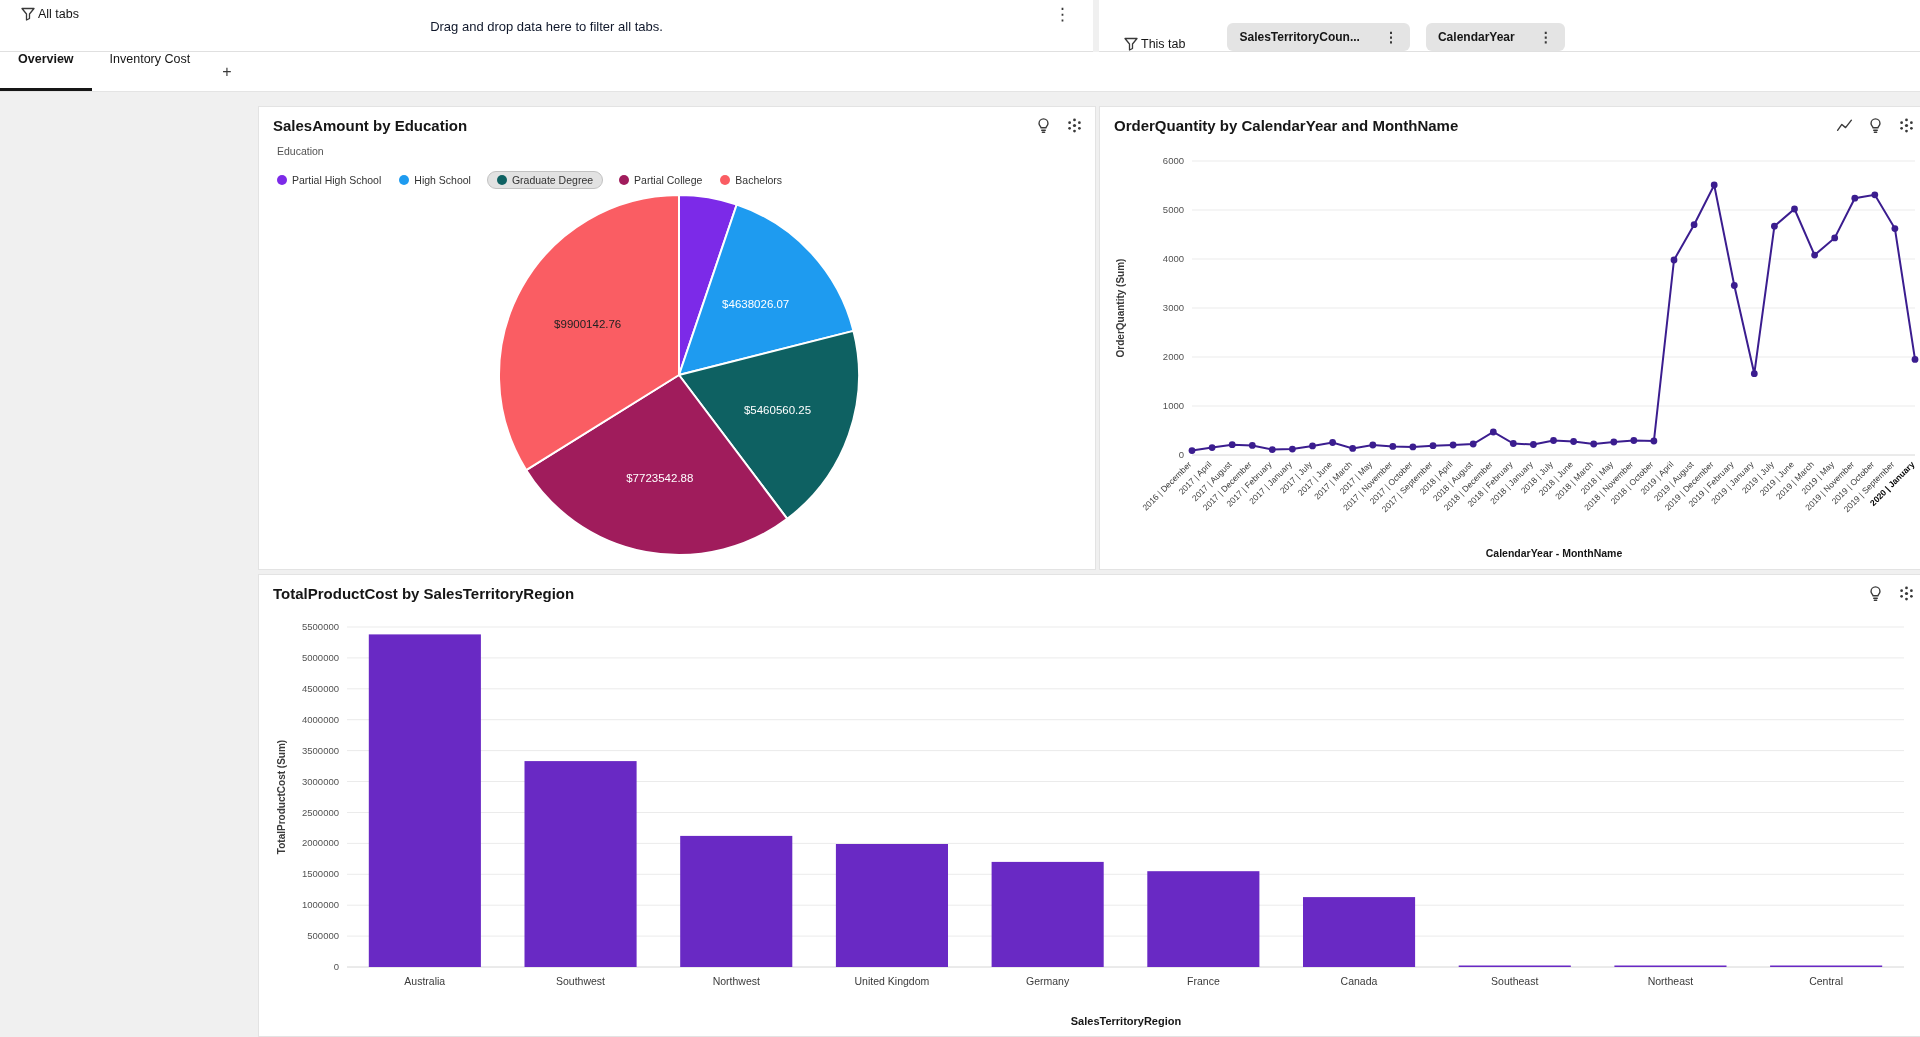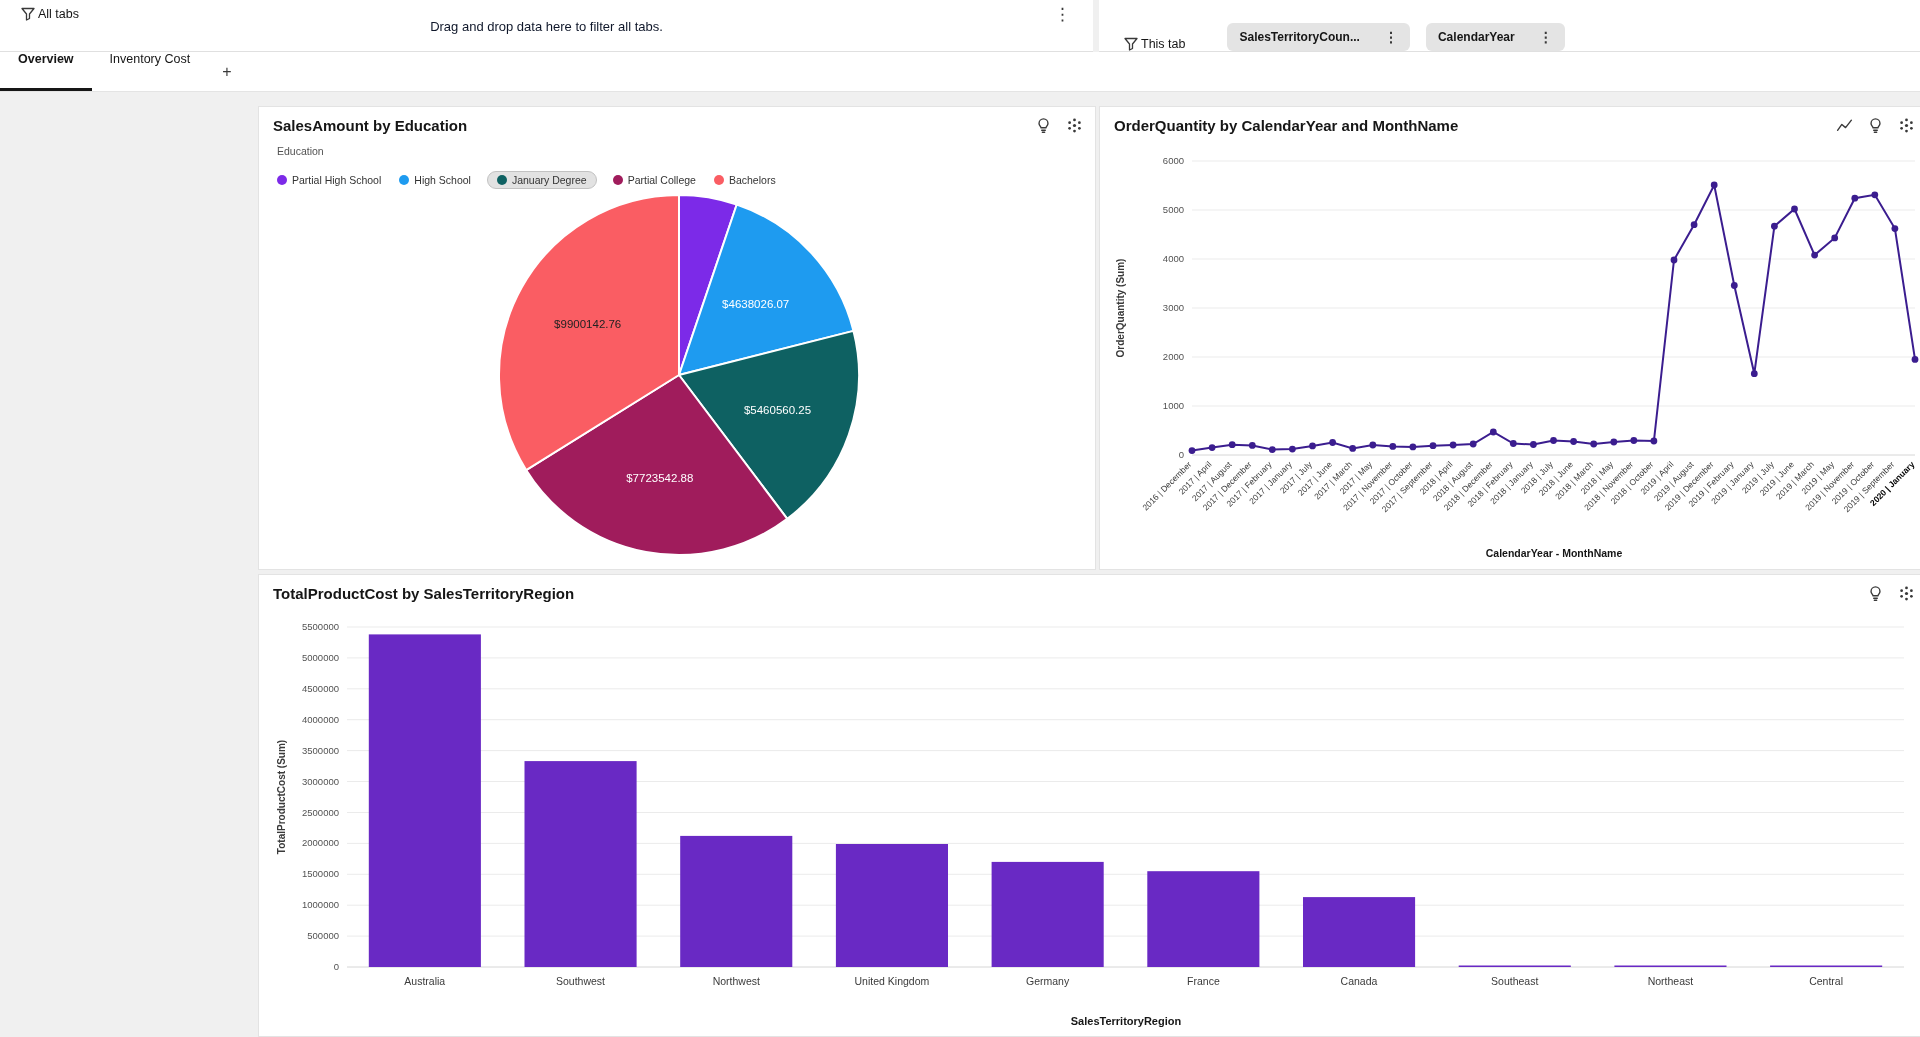--- a/index.html
+++ b/index.html
@@ -142,21 +142,21 @@
         <span class="legend-item">
           <span class="legend-dot" style="background: rgb(124, 42, 232);"></span>
           <span>Partial High School</span>
         </span>
         <span class="legend-item">
           <span class="legend-dot" style="background: rgb(30, 155, 240);"></span>
           <span>High School</span>
         </span>
         <span class="legend-item selected">
           <span class="legend-dot" style="background: rgb(14, 97, 98);"></span>
-          <span>January Degree</span>
+          <span>Graduate Degree</span>
         </span>
         <span class="legend-item">
           <span class="legend-dot" style="background: rgb(160, 28, 92);"></span>
           <span>Partial College</span>
         </span>
         <span class="legend-item">
           <span class="legend-dot" style="background: rgb(250, 93, 99);"></span>
           <span>Bachelors</span>
         </span>
       </div>

